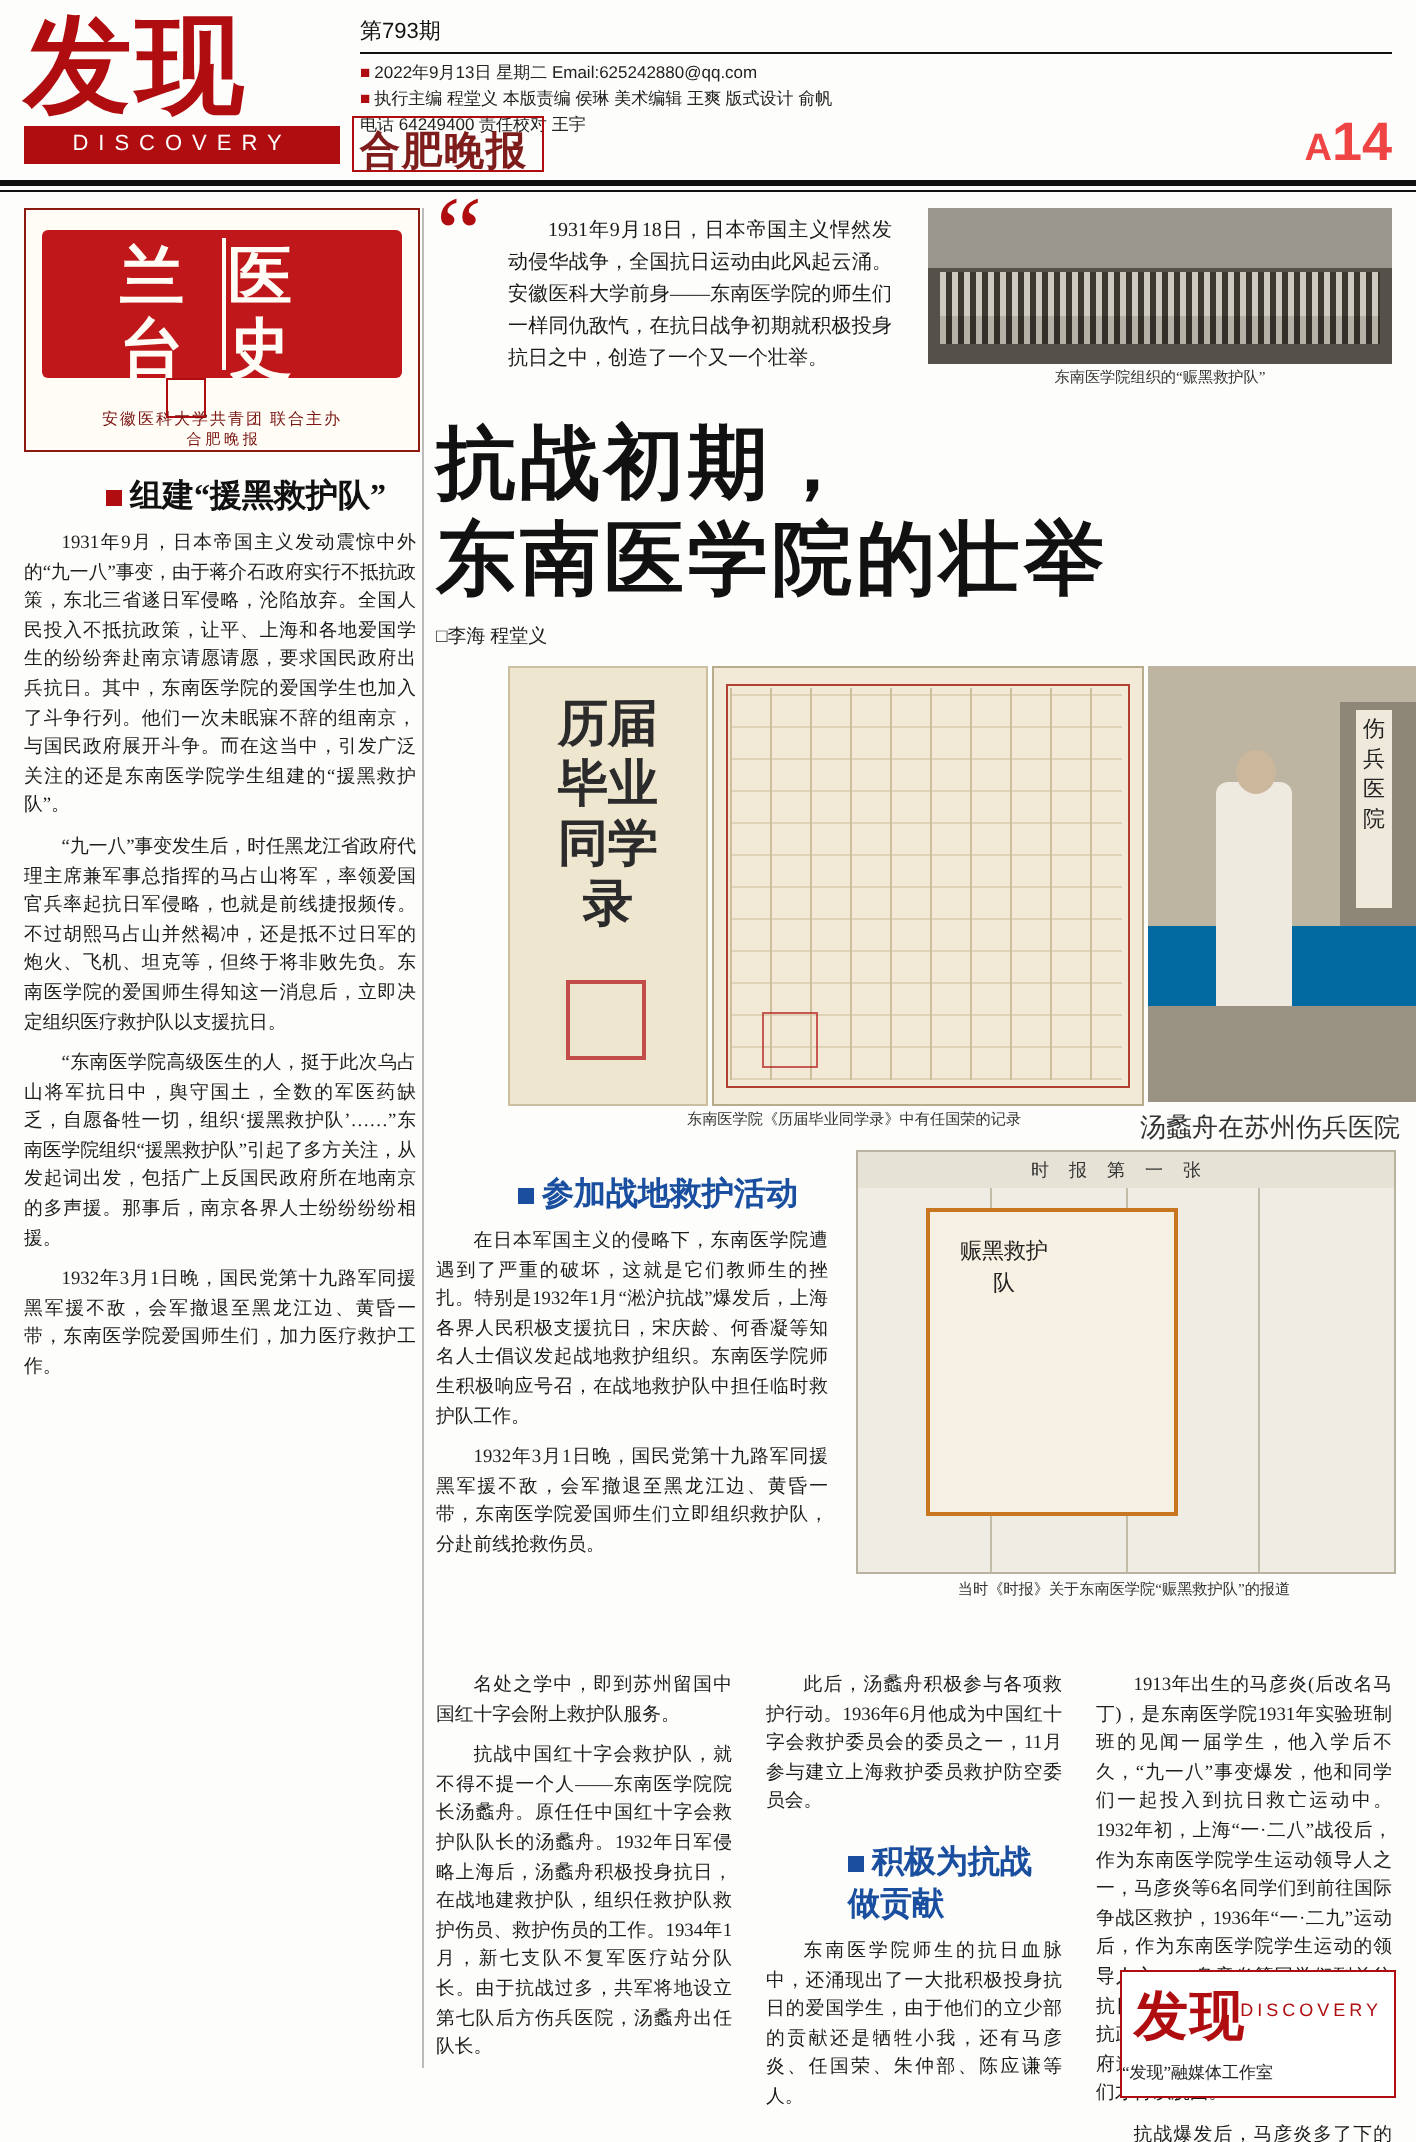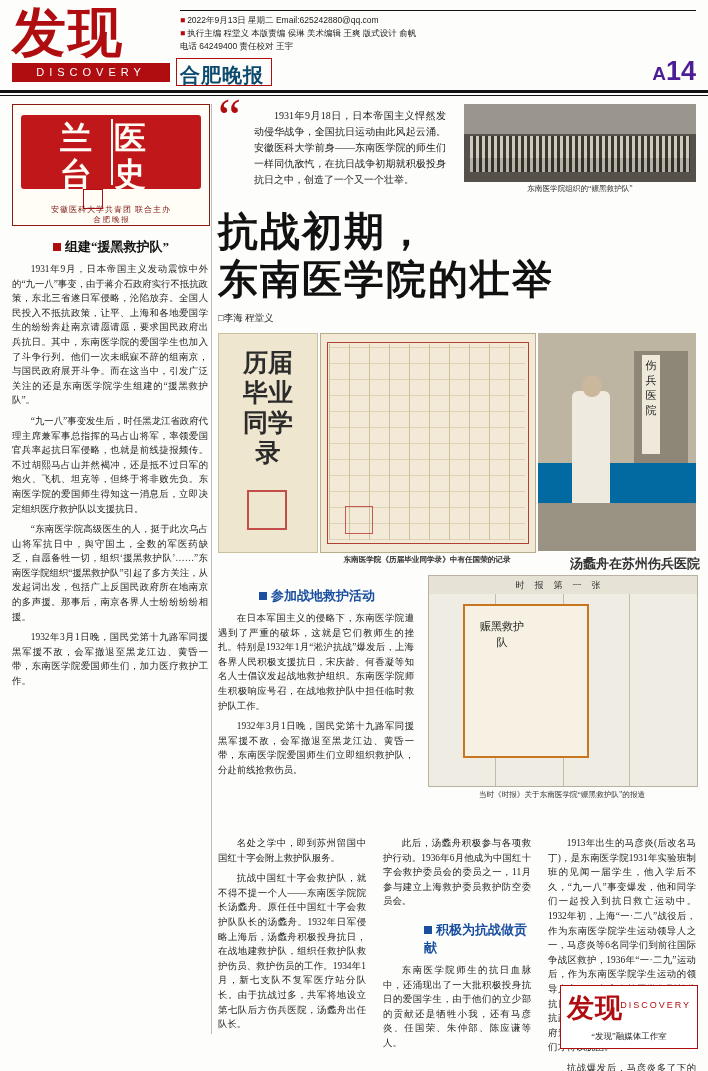--- a/index.html
+++ b/index.html
@@ -10,42 +10,42 @@
   .masthead{position:absolute;left:0;top:0;width:708px;height:92px;}
   .logo-box{position:absolute;left:12px;top:6px;width:160px;height:80px;}
   .logo-cn{font-family:"Liberation Serif",serif;font-weight:bold;font-size:54px;letter-spacing:2px;color:#b00d10;line-height:54px;}
   .logo-bar{margin-top:3px;width:158px;height:19px;background:#b00d10;color:#fff;font-family:"Liberation Sans",sans-serif;
             font-size:11px;letter-spacing:5px;text-align:center;line-height:19px;}
   .mh-right{position:absolute;left:180px;top:8px;width:516px;}
   .issue{font-family:"Liberation Sans",sans-serif;font-size:11px;color:#111;margin-bottom:3px;}
   .mh-rule{height:1px;background:#111;margin:2px 0 3px 0;}
   .mh-line{font-family:"Liberation Sans",sans-serif;font-size:8.5px;color:#222;line-height:13px;}
   .mh-line i{font-style:normal;color:#b00d10;margin-right:2px;}
-  .paper-name{position:absolute;left:180px;top:62px;font-size:20px;font-weight:bold;color:#0c4a6e;
+  .paper-name{position:absolute;left:180px;top:62px;font-size:20px;font-weight:bold;color:#7f1d1d;
               font-family:"Liberation Serif",serif;letter-spacing:1px;}
   .paper-name-box{position:absolute;left:176px;top:58px;width:94px;height:26px;border:1px solid #b00d10;}
-  .page-no{position:absolute;right:12px;top:56px;font-family:"Liberation Sans",sans-serif;font-size:27px;font-weight:bold;color:#4c1d95;}
+  .page-no{position:absolute;right:12px;top:56px;font-family:"Liberation Sans",sans-serif;font-size:27px;font-weight:bold;color:#ef4444;}
   .page-no span{font-size:19px;}
   .mh-bottom-rule{position:absolute;left:0;top:90px;width:708px;height:3px;background:#111;}
   .mh-bottom-rule2{position:absolute;left:0;top:95px;width:708px;height:1px;background:#111;}
 
   
   .col-left{position:absolute;left:12px;top:104px;width:196px;}
   .emblem{width:196px;height:120px;border:1px solid #8b1a12;background:#fffdf6;position:relative;overflow:hidden;}
   .emblem .book{position:absolute;left:8px;top:10px;width:180px;height:74px;background:#c0171a;border-radius:3px;}
   .emblem .book:before{content:"";position:absolute;left:50%;top:4px;width:2px;height:66px;background:#fffdf6;}
   .emblem .bigchars{position:absolute;left:0;top:12px;width:180px;text-align:center;color:#fffdf6;
                     font-size:32px;font-weight:bold;letter-spacing:22px;text-indent:22px;font-family:"Liberation Serif",serif;}
   .emblem .bigchars2{position:absolute;left:0;top:48px;width:180px;text-align:center;color:#fffdf6;
                     font-size:32px;font-weight:bold;letter-spacing:22px;text-indent:22px;font-family:"Liberation Serif",serif;}
   .emblem .sub{position:absolute;left:0;bottom:10px;width:196px;text-align:center;font-size:8px;color:#7a1410;letter-spacing:1px;}
   .emblem .sub2{position:absolute;left:0;bottom:0px;width:196px;text-align:center;font-size:7.5px;color:#7a1410;}
   .emblem .seal{position:absolute;left:70px;bottom:16px;width:18px;height:18px;border:1px solid #b00d10;}
 
-  .subhead{margin-top:12px;font-size:13px;font-weight:bold;color:#111;padding-left:41px;}
+  .subhead{margin-top:12px;font-size:16px;font-weight:bold;color:#111;padding-left:41px;}
   .subhead .sq{display:inline-block;width:8px;height:8px;background:#b00d10;margin-right:4px;}
   .subhead.blue .sq{background:#1a4fa0;}
   .subhead.blue{color:#1a4fa0;}
   .body-cn{font-size:9.4px;line-height:14.6px;text-align:justify;text-indent:2em;color:#1c1c1c;margin-top:6px;}
 
   
   .col-right{position:absolute;left:218px;top:104px;width:478px;}
 
   .quote-wrap{position:relative;height:100px;}
   .qmark{position:absolute;left:0;top:-6px;font-size:52px;color:#b00d10;font-family:"Liberation Serif",serif;line-height:40px;}
@@ -56,39 +56,39 @@
   .photo1 .row{position:absolute;left:6px;top:32px;width:220px;height:22px;
                background:repeating-linear-gradient(90deg,#cfcabf 0 3px,#3c3830 3px 6px);}
   .photo1 .row2{position:absolute;left:6px;top:54px;width:220px;height:14px;
                background:repeating-linear-gradient(90deg,#b6b1a6 0 3px,#33302a 3px 6px);}
   .cap1{position:absolute;left:246px;top:80px;width:232px;text-align:center;font-size:7.6px;color:#333;}
 
   .headline{margin-top:4px;font-size:40px;font-weight:bold;line-height:48px;letter-spacing:2px;color:#111;
             font-family:"Liberation Serif",serif;}
   .byline{margin-top:8px;font-size:9.5px;color:#222;}
 
-  .photo-row{margin-top:8px;position:relative;height:220px;}
+  .photo-row{margin-top:8px;position:relative;height:220px;margin-left:36px;}
   .ph-a{position:absolute;left:0;top:0;width:98px;height:218px;background:#efe6cf;border:1px solid #cbbf9f;overflow:hidden;}
   .ph-a .ttl{position:absolute;left:20px;top:14px;width:58px;text-align:center;font-size:25px;font-weight:bold;color:#2b2b2b;line-height:30px;}
   .ph-a .seal{position:absolute;left:28px;bottom:22px;width:36px;height:36px;border:2px solid #b00d10;opacity:.7;}
   .ph-b{position:absolute;left:102px;top:0;width:214px;height:218px;background:#f2ead7;border:1px solid #b9ac8a;overflow:hidden;}
   .ph-b .grid{position:absolute;left:8px;top:10px;width:196px;height:196px;
               background:repeating-linear-gradient(90deg,#cdbf9c 0 1px,transparent 1px 20px),
                          repeating-linear-gradient(0deg,#ded3b6 0 1px,transparent 1px 16px);}
   .ph-b .redframe{position:absolute;left:6px;top:8px;width:200px;height:200px;border:1px solid #b0402f;}
   .ph-b .stamp{position:absolute;left:24px;bottom:18px;width:26px;height:26px;border:1.5px solid #b00d10;opacity:.65;}
   .ph-c{position:absolute;left:320px;top:0;width:158px;height:218px;background:#0369a1;overflow:hidden;}
   .ph-c .wall{position:absolute;left:0;top:0;width:158px;height:130px;background:#bdb4a1;}
   .ph-c .door{position:absolute;left:96px;top:18px;width:54px;height:112px;background:#8e8676;}
   .ph-c .sign{position:absolute;left:104px;top:22px;width:18px;height:96px;background:#efe9dc;color:#222;font-size:11px;
               text-align:center;line-height:15px;padding-top:3px;}
   .ph-c .person{position:absolute;left:34px;top:58px;width:38px;height:150px;background:#efeae0;border-radius:6px 6px 0 0;}
   .ph-c .head{position:absolute;left:44px;top:42px;width:20px;height:22px;background:#cbb79c;border-radius:50%;}
   .ph-c .ground{position:absolute;left:0;top:170px;width:158px;height:48px;background:#9a9384;}
-  .cap-row{position:relative;height:14px;font-weight:bold;}
+  .cap-row{position:relative;height:14px;}
   .cap-b{position:absolute;left:102px;top:2px;width:214px;text-align:center;font-size:7.6px;color:#333;}
   .cap-c{position:absolute;left:338px;top:2px;width:158px;text-align:center;font-size:13px;color:#333;}
 
   
   .mid{position:relative;margin-top:8px;}
   .mid-left{position:absolute;left:0;top:0;width:196px;}
   .mid-right{position:absolute;left:210px;top:0;width:268px;}
   .ph-d{width:268px;height:210px;background:#efece3;border:1px solid #b9b2a0;position:relative;overflow:hidden;}
   .ph-d .hdr{position:absolute;left:0;top:0;width:268px;height:18px;background:#e6e2d6;
              font-size:9px;text-align:center;line-height:18px;letter-spacing:10px;color:#333;}
@@ -101,36 +101,37 @@
 
   
   .bottom{position:absolute;left:218px;top:836px;width:478px;}
   .b-col{width:148px;float:left;margin-right:17px;}
   .b-col:last-child{margin-right:0;}
 
   
   .footer-logo{position:absolute;left:560px;top:985px;width:136px;height:62px;border:1px solid #b00d10;background:#fff;}
   .footer-logo .fl-cn{position:absolute;left:6px;top:4px;font-size:27px;font-weight:bold;color:#b00d10;letter-spacing:1px;}
   .footer-logo .fl-en{position:absolute;right:6px;top:14px;font-family:"Liberation Sans",sans-serif;font-size:9px;color:#b00d10;letter-spacing:2px;}
-  .footer-logo .fl-sub{position:absolute;left:0;bottom:5px;width:136px;text-align:center;font-size:8.5px;color:#222;}
+  .footer-logo .fl-sub{position:absolute;left:0;bottom:5px;width:136px;font-size:8.5px;color:#222;}
 
   .vrule{position:absolute;left:211px;top:104px;width:1px;height:930px;background:#bbb;}
   .clearfix:after{content:"";display:block;clear:both;}
 </style>
 </head>
 <body>
 
 <div class="page">
 
   <div class="masthead">
     <div class="logo-box">
       <div class="logo-cn">发现</div>
       <div class="logo-bar">DISCOVERY</div>
     </div>
     <div class="mh-right">
+      <div class="issue">第793期</div>
       <div class="mh-rule"></div>
       <div class="mh-line"><i>■</i><span>2022年9月13日 星期二   Email:625242880@qq.com</span></div>
       <div class="mh-line"><i>■</i><span>执行主编 程堂义   本版责编 侯琳   美术编辑 王爽   版式设计 俞帆</span></div>
       <div class="mh-line"><span>电话 64249400        责任校对 王宇</span></div>
     </div>
     <div class="paper-name-box"></div>
     <div class="paper-name">合肥晚报</div>
     <div class="page-no"><span>A</span><span style="font-size:27px">14</span></div>
     <div class="mh-bottom-rule"></div>
     <div class="mh-bottom-rule2"></div>

